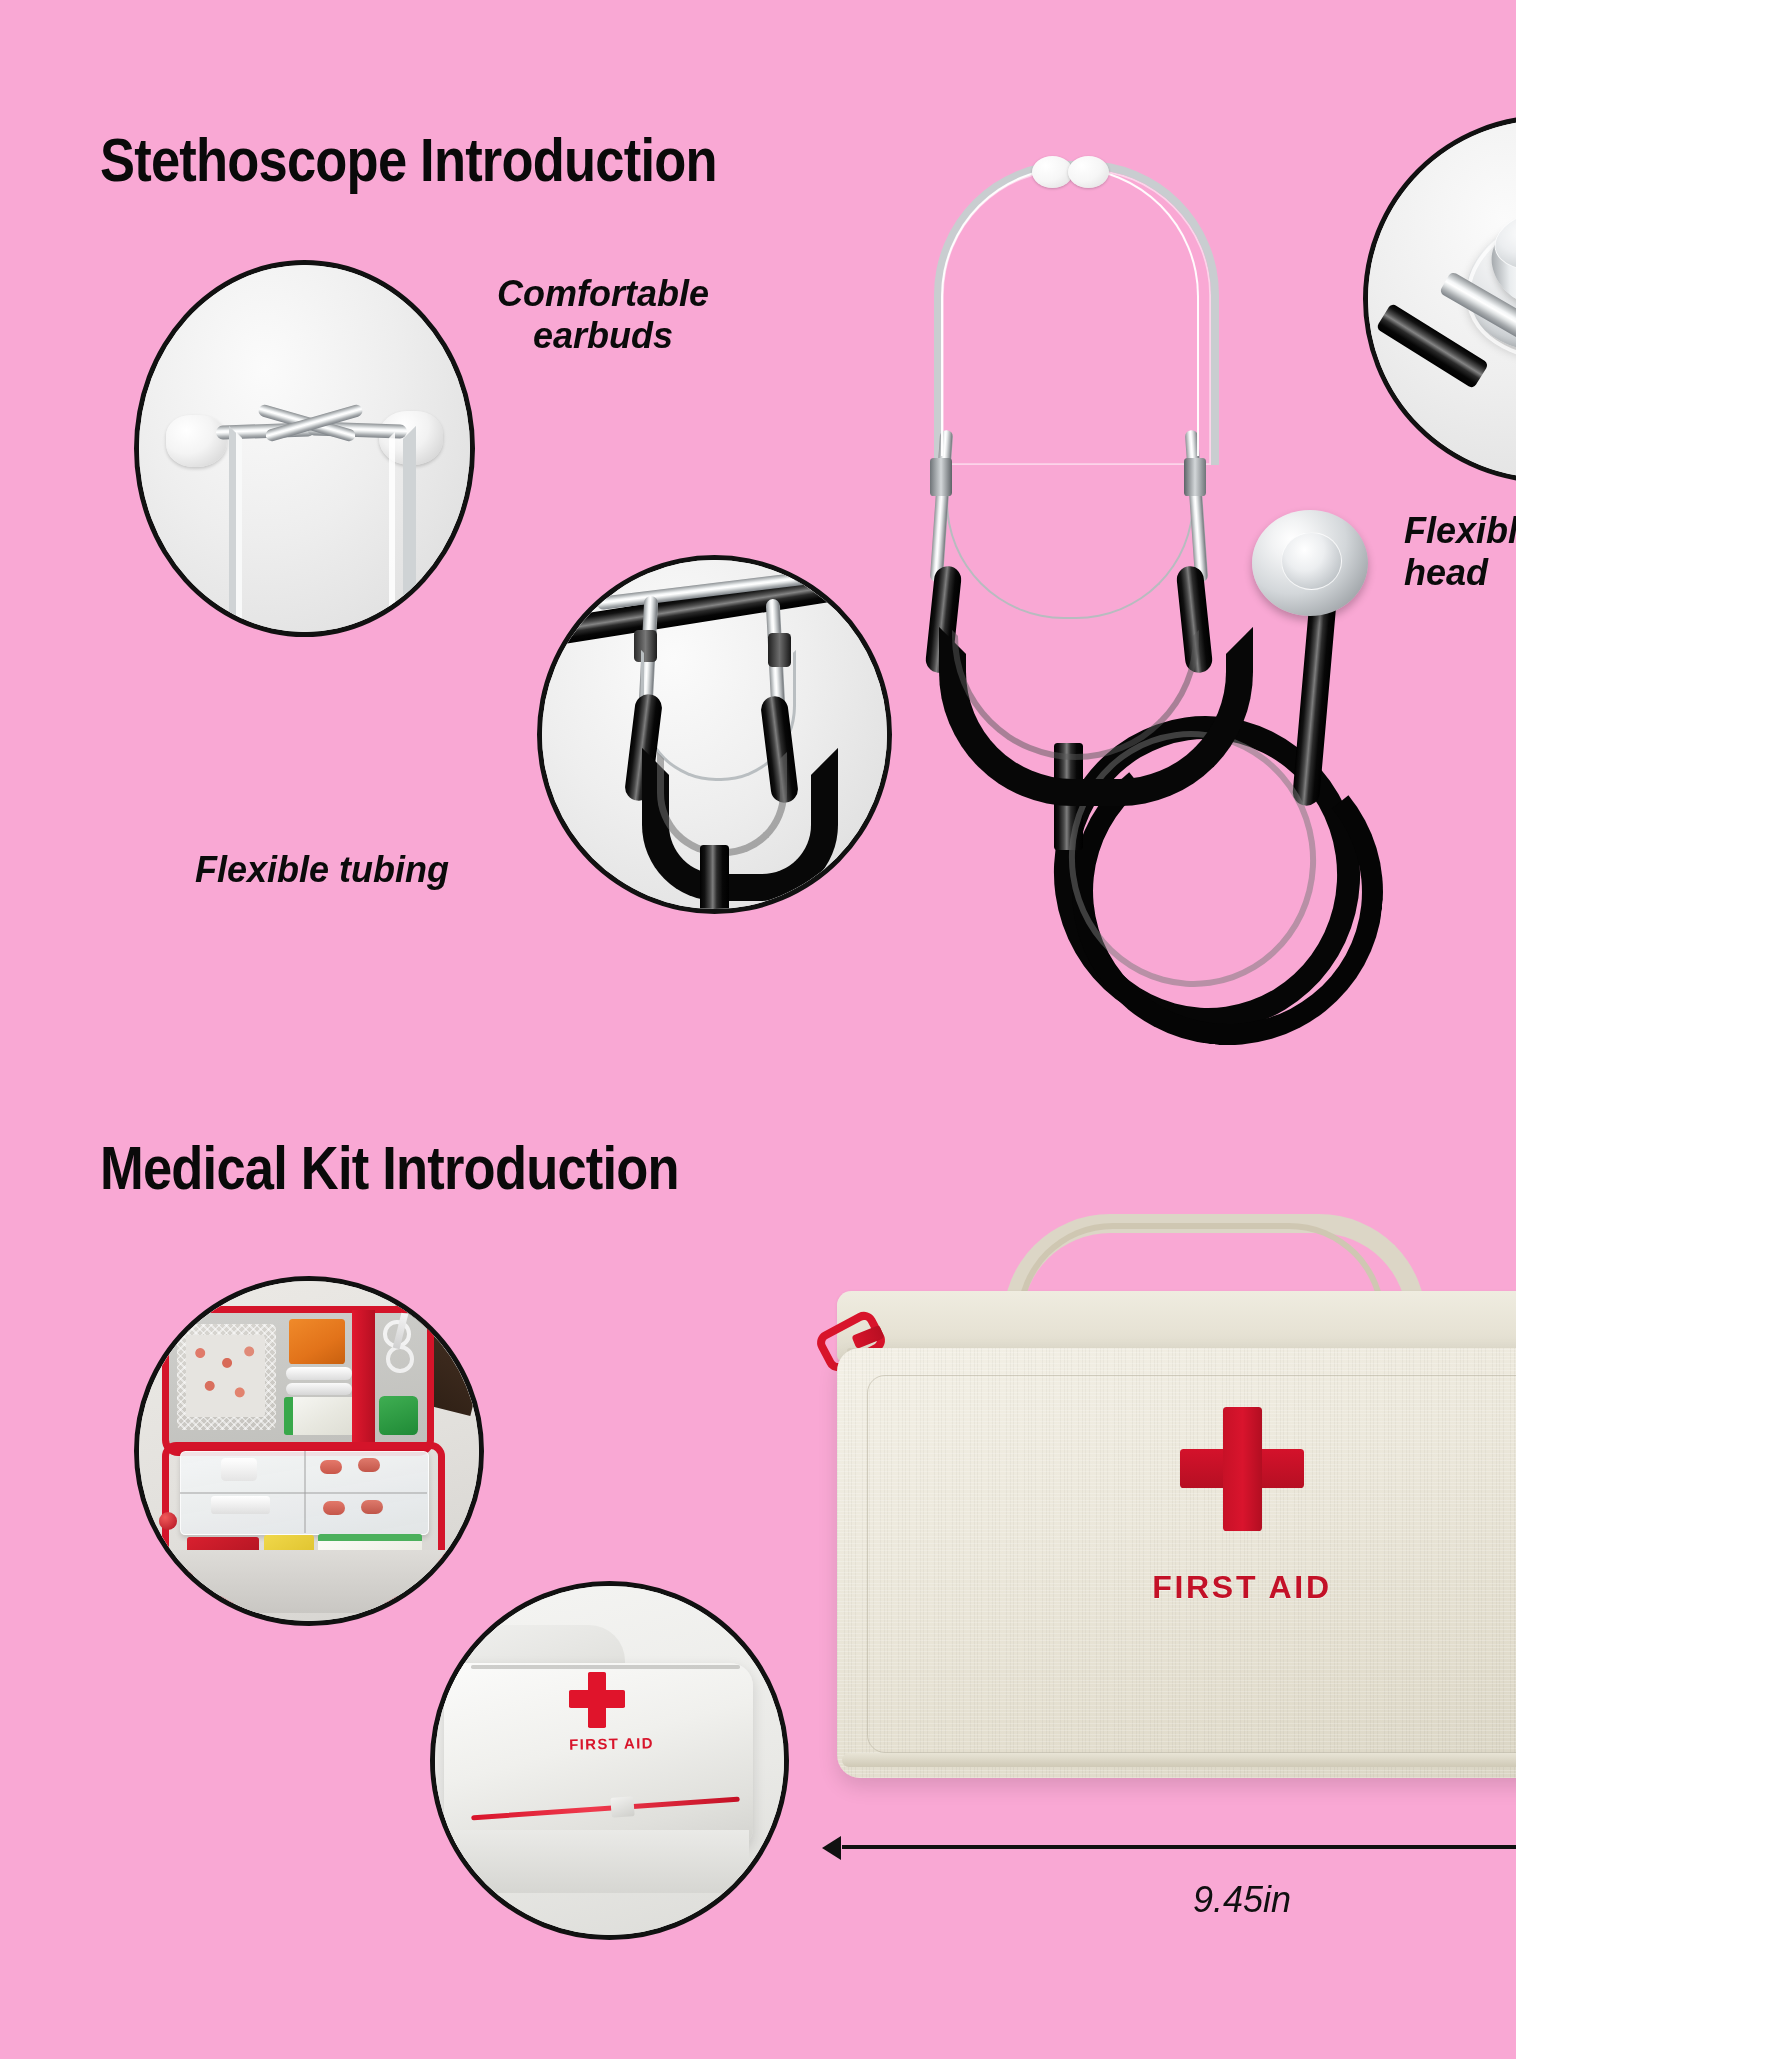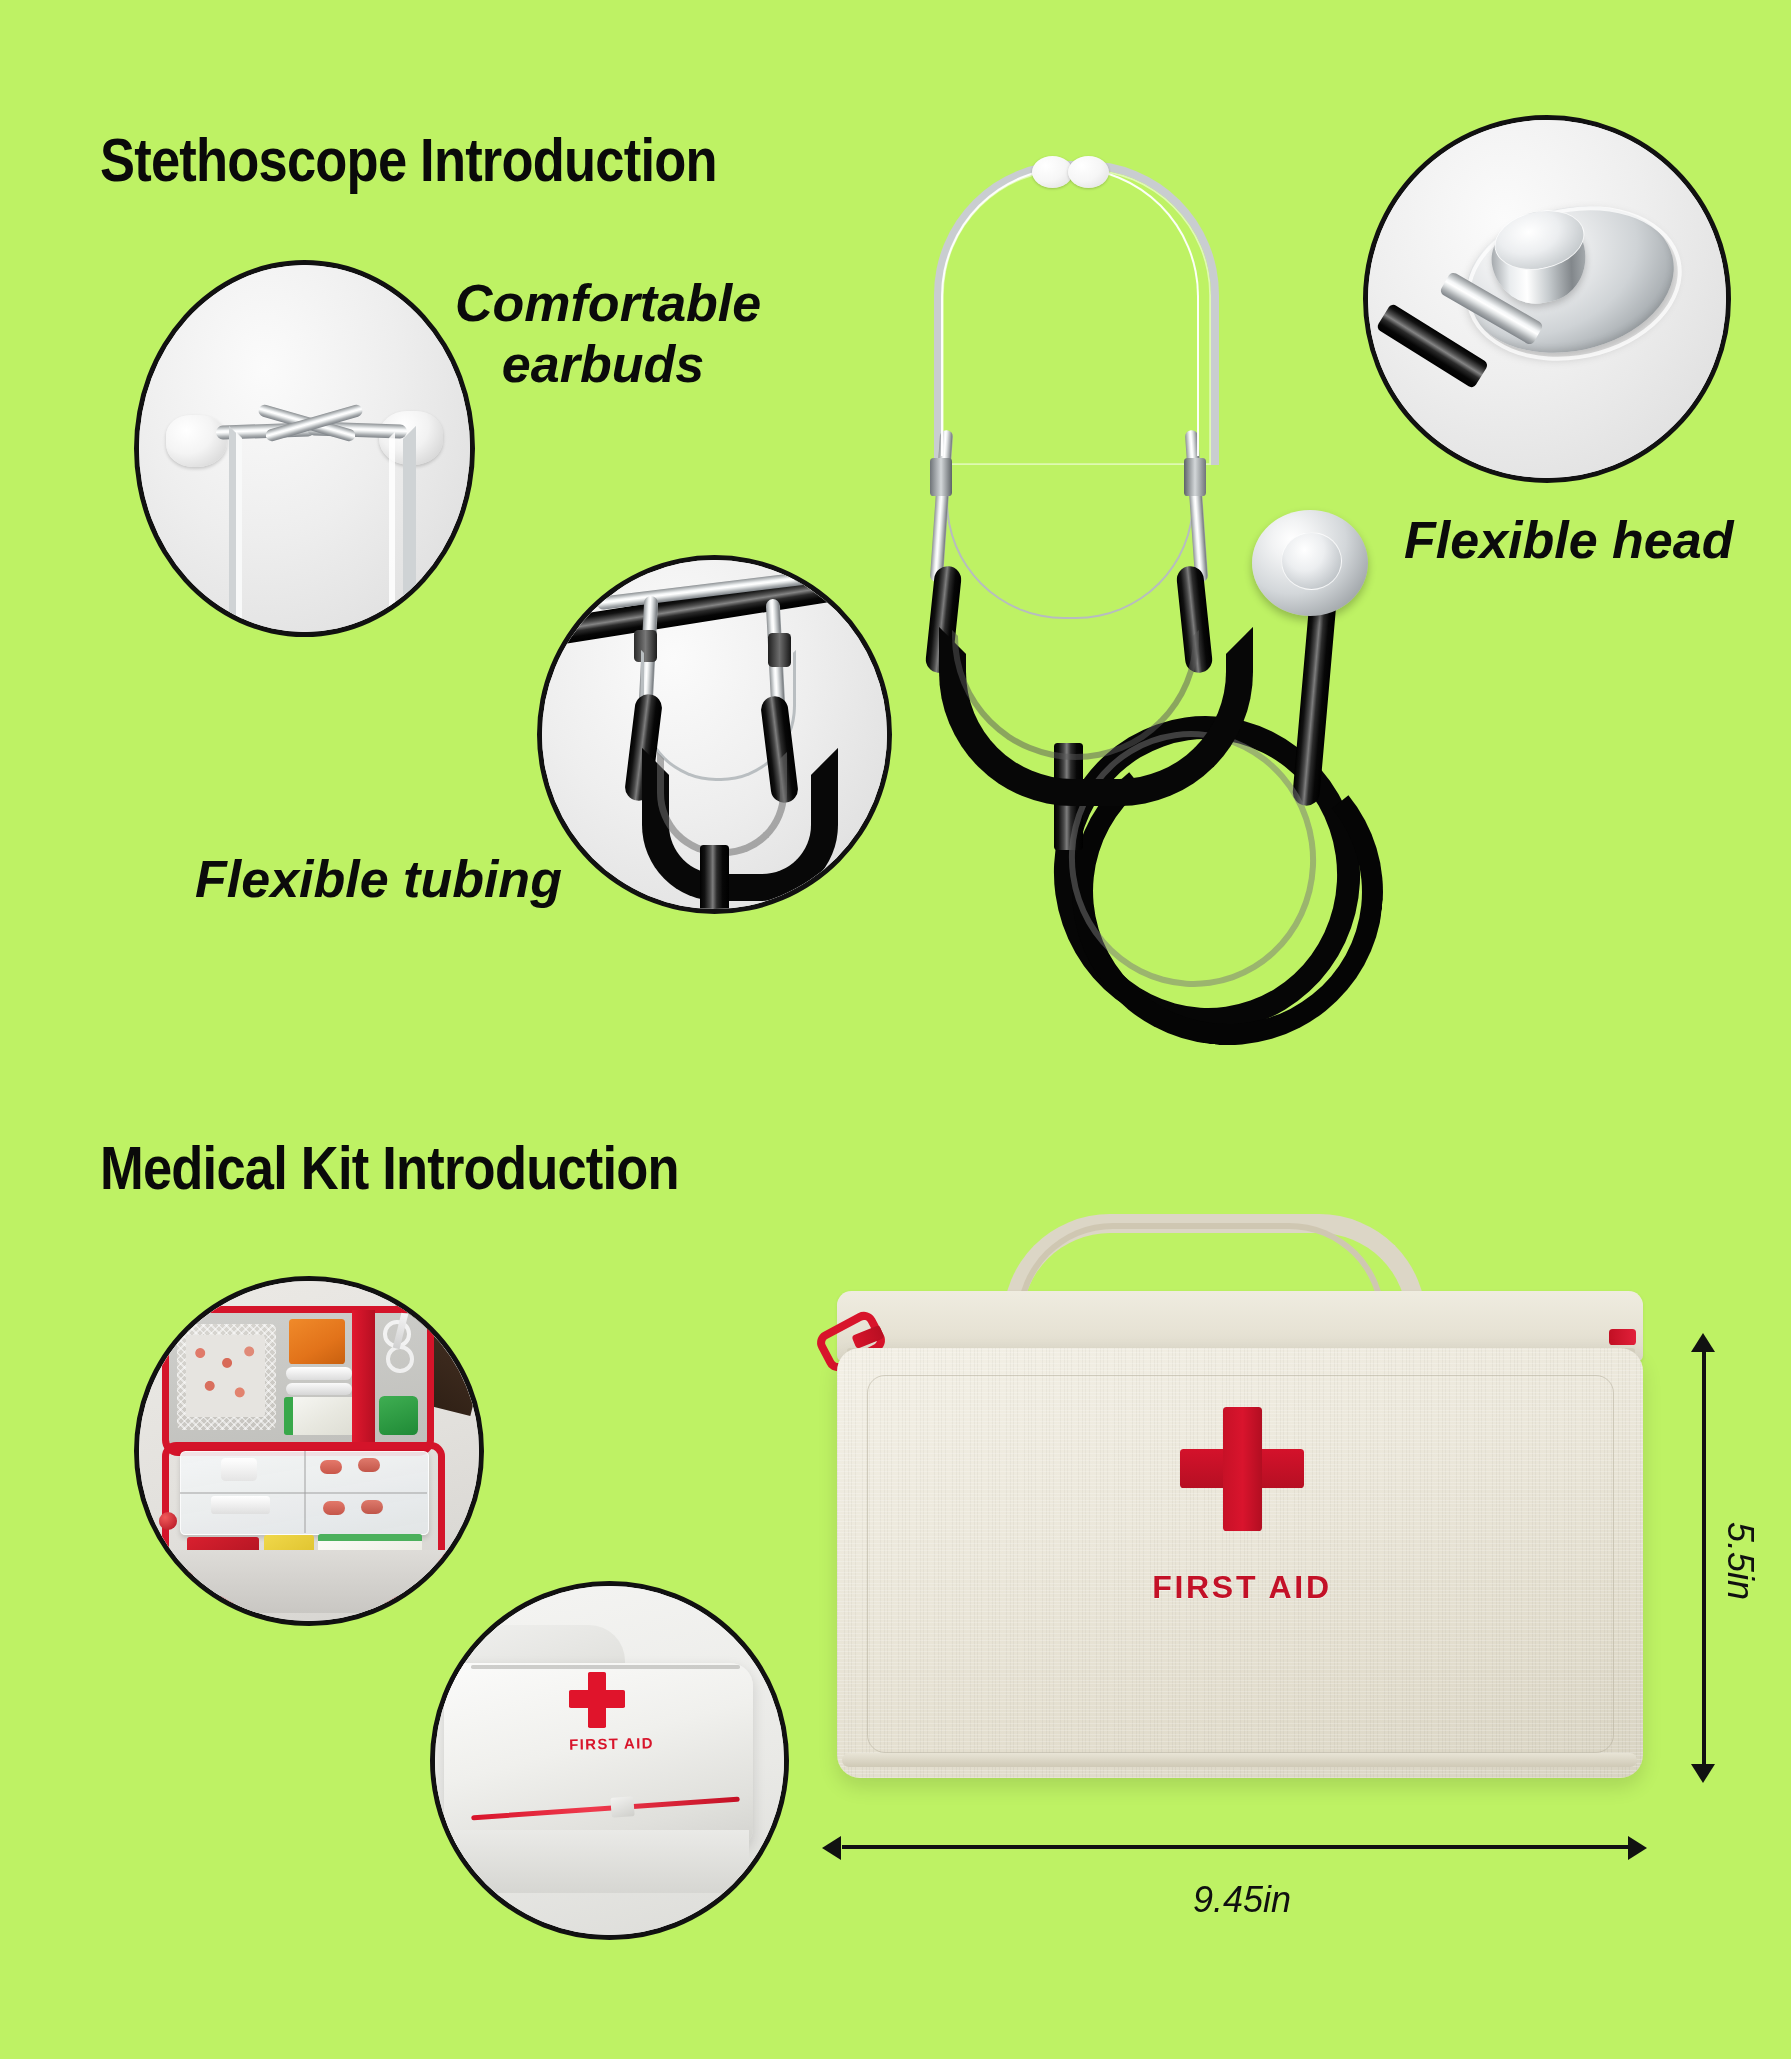--- a/index.html
+++ b/index.html
@@ -6,23 +6,23 @@
   html, body {
     margin: 0;
     padding: 0;
     background: #ffffff;
   }
   body {
     font-family: "Liberation Sans", sans-serif;
   }
   #page {
     position: relative;
-    width: 1791px;
+    width: 1516px;
     height: 2060px;
-    background: #bef264;
+    background: #f9a8d4;
     overflow: hidden;
   }
 
   
   .section-title {
     position: absolute;
     font-family: "Liberation Sans", sans-serif;
     font-weight: bold;
     font-size: 61px;
     letter-spacing: -0.9px;
@@ -33,21 +33,21 @@
   }
   #title-steth { left: 100px; top: 125px; }
   #title-kit   { left: 100px; top: 1133px; }
 
   
   .callout {
     position: absolute;
     font-family: "Liberation Sans", sans-serif;
     font-style: italic;
     font-weight: bold;
-    font-size: 52px;
+    font-size: 36px;
     line-height: 1.18;
     color: #0b0b0b;
     white-space: pre-line;
   }
 
   
   .photo-circle {
     position: absolute;
     border-radius: 50%;
     border: 5.4px solid #111111;

